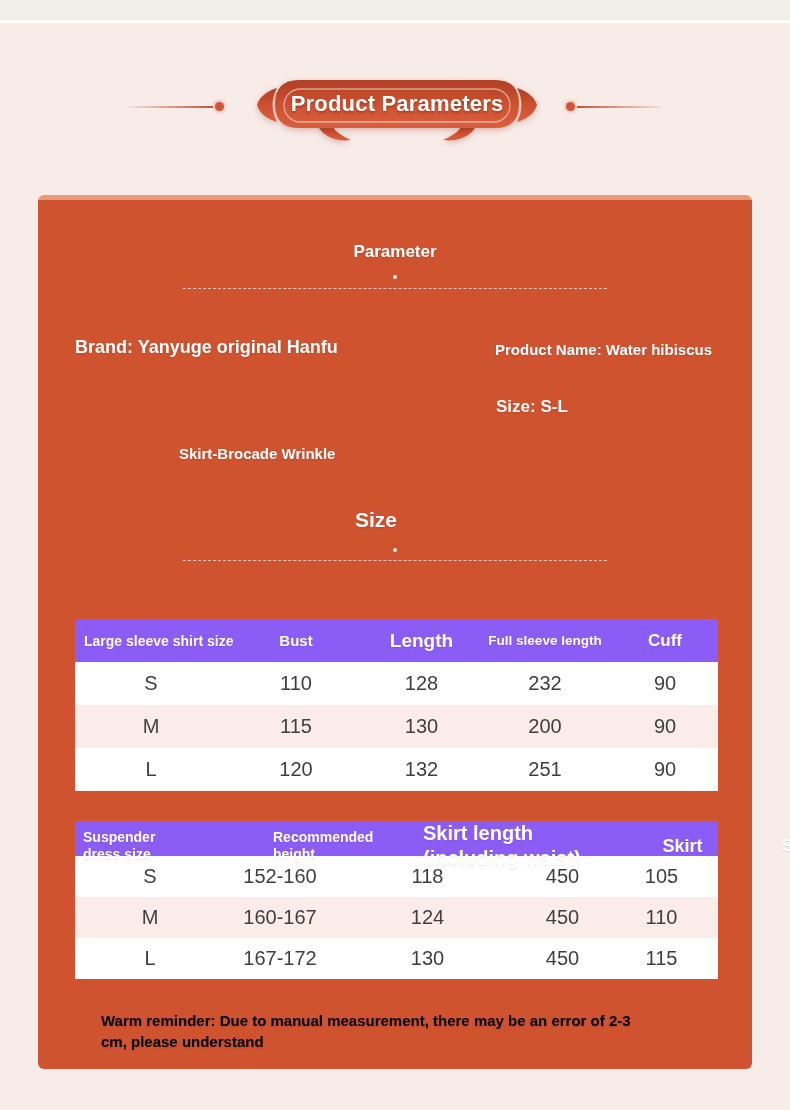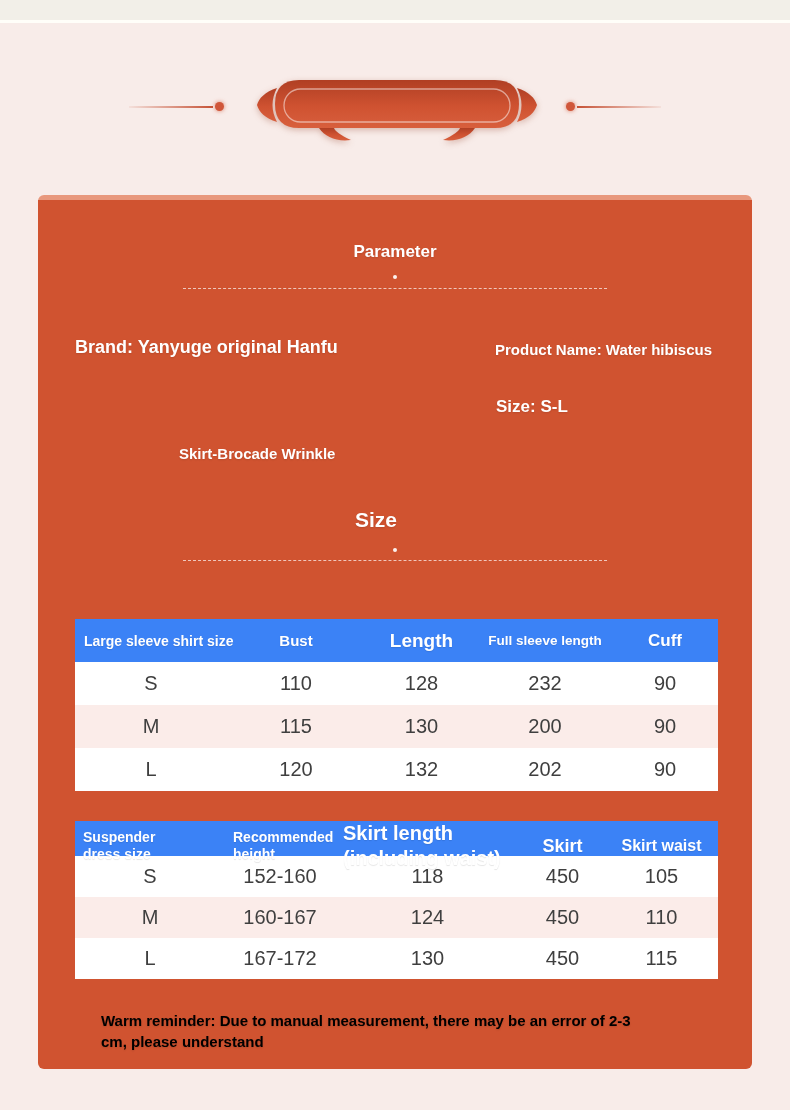--- a/index.html
+++ b/index.html
@@ -78,25 +78,25 @@
   .info-fabric       { left:46px;  top:193px; font-size:20px; }
   .info-size         { left:458px; top:197px; font-size:17px; }
   .info-skirt        { left:141px; top:245px; font-size:15px; }
 
   
   .tbl { position:absolute; left:37px; width:643px; }
   .tbl-shirt { top:419px; }
   .tbl-dress { top:621px; }
 
   .tbl-header {
-    display:grid; background:#3b82f6; color:#fff; font-weight:bold;
+    display:grid; background:#8b5cf6; color:#fff; font-weight:bold;
     align-items:center; text-shadow:0 1px 1px rgba(0,0,0,.10);
   }
   .tbl-shirt .tbl-header { grid-template-columns:152px 138px 113px 134px 106px; height:43px; }
-  .tbl-dress .tbl-header { grid-template-columns:150px 110px 185px 85px 113px; height:35px; line-height:1.25; }
+  .tbl-dress .tbl-header { grid-template-columns:150px 110px 185px 85px 113px; height:35px; line-height:1.25;gap:40px; }
 
   .tbl-row {
     display:grid; background:#ffffff; align-items:center;
     text-align:center; color:#3f3f3f; font-size:20px;
   }
   .tbl-shirt .tbl-row { grid-template-columns:152px 138px 113px 134px 106px; height:43px; }
   .tbl-dress .tbl-row { grid-template-columns:150px 110px 185px 85px 113px; height:41px; }
   .tbl-row.alt { background:#fbece9; }
 
   .hc { text-align:center; }
@@ -137,20 +137,21 @@
         <stop offset="1" stop-color="#d85f3d"></stop>
       </linearGradient>
     </defs>
     <path fill="url(#rg)" d="M20,10 C8,14 2,20 0,27 C2,34 8,40 20,44 C14,33 14,21 20,10 Z"></path>
     <path fill="url(#rg)" d="M260,10 C272,14 278,20 280,27 C278,34 272,40 260,44 C266,33 266,21 260,10 Z"></path>
     <path fill="url(#rg)" d="M62,50 C68,59 80,64 94,62 C83,57 78,53 77,50 Z"></path>
     <path fill="url(#rg)" d="M218,50 C212,59 200,64 186,62 C197,57 202,53 203,50 Z"></path>
     <path fill="url(#rg)" d="M42,2 H238 Q262,2 262,26 Q262,50 238,50 H42 Q18,50 18,26 Q18,2 42,2 Z"></path>
     <rect x="27" y="11" width="226" height="33" rx="16.5" fill="none" stroke="rgba(255,255,255,0.5)" stroke-width="1.3"></rect>
   </svg>
+  <div class="ribbon-title">Product Parameters</div>
 </div>
 
 <div class="card-top-glow"></div>
 
 <div class="card">
 
   <div class="sec-title param-title">Parameter</div>
   <div class="divider-dot dot-param"></div>
   <div class="dashed-divider dash-param"></div>
 
@@ -182,21 +183,21 @@
       <div>M</div>
       <div>115</div>
       <div>130</div>
       <div>200</div>
       <div>90</div>
     </div>
     <div class="tbl-row">
       <div>L</div>
       <div>120</div>
       <div>132</div>
-      <div>202</div>
+      <div>251</div>
       <div>90</div>
     </div>
   </div>
 
   <div class="tbl tbl-dress">
     <div class="tbl-header">
       <div class="hc hc1">Suspender dress size</div>
       <div class="hc hc2">Recommended height</div>
       <div class="hc hc3">Skirt length (including waist)</div>
       <div class="hc hc4">Skirt</div>

